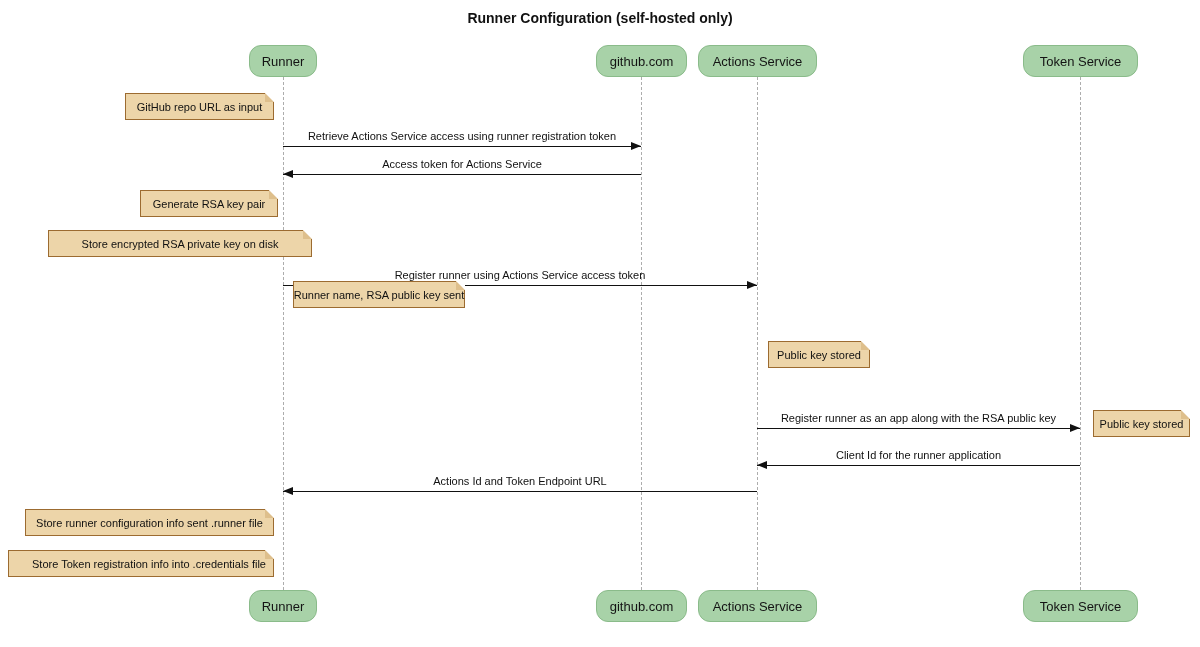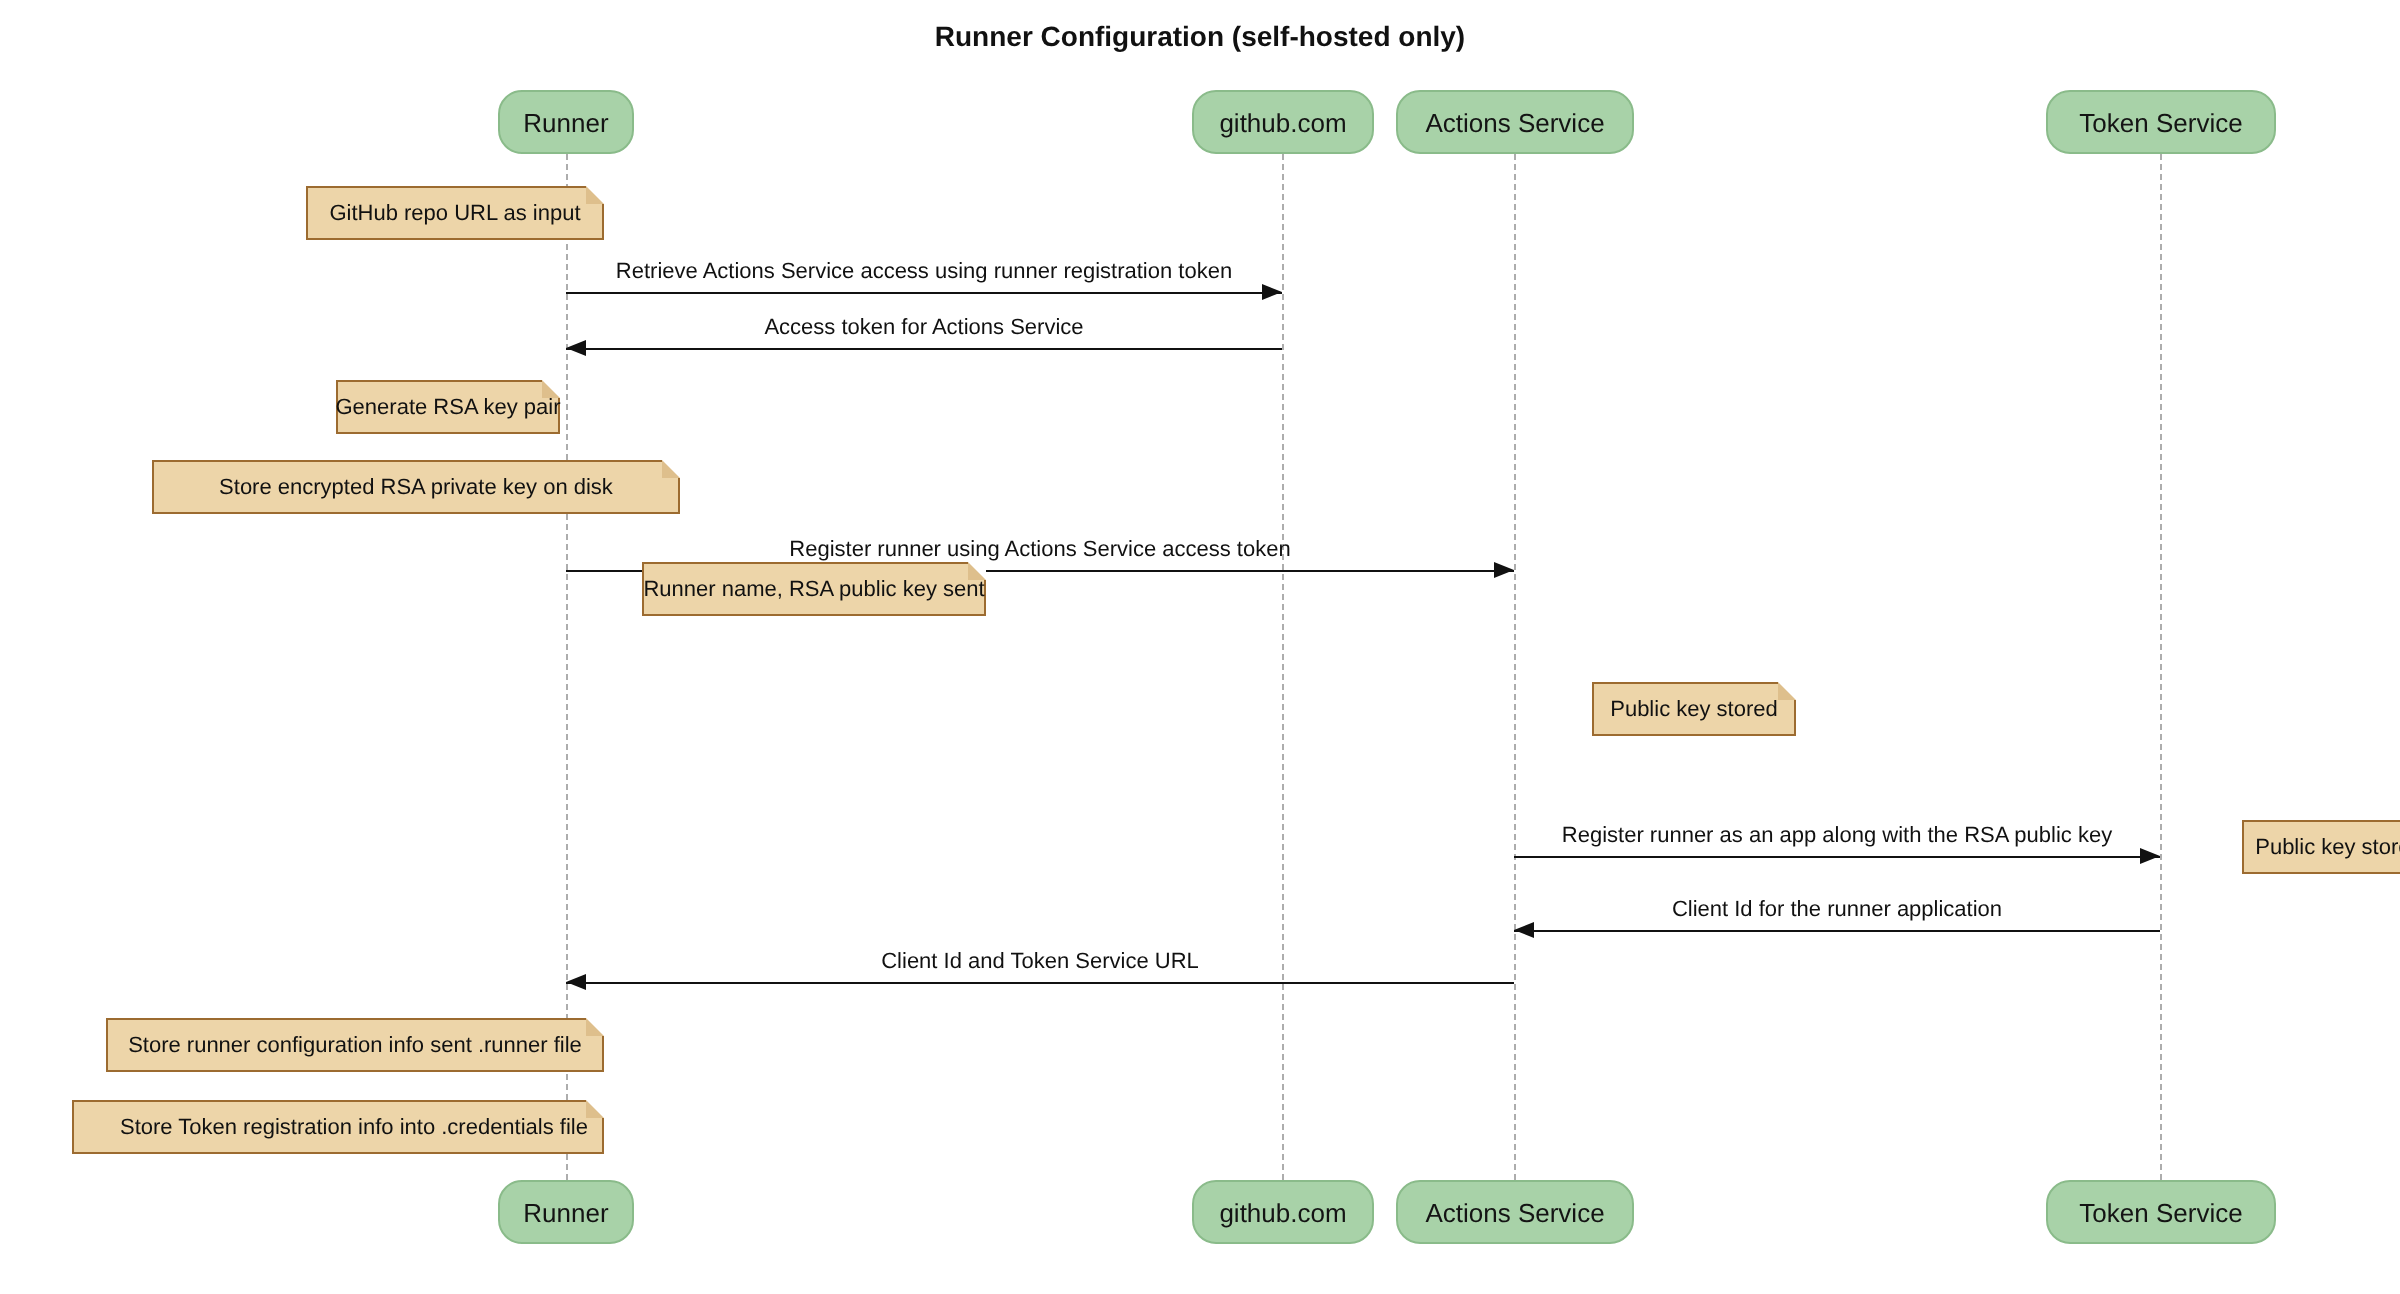--- a/index.html
+++ b/index.html
@@ -47,21 +47,20 @@
     background: #edd5a9;
     border: 1px solid #9c6b30;
     box-sizing: border-box;
     display: flex;
     align-items: center;
     justify-content: center;
     font-size: 11px;
     color: #111111;
     white-space: nowrap;
     z-index: 4;
-    margin-left: 28px;
   }
   .note::before {  
     content: "";
     position: absolute;
     top: -1px; right: -1px;
     width: 0; height: 0;
     border-style: solid;
     border-width: 0 9px 9px 0;
     border-color: #ffffff #ffffff #debf8c #debf8c;
   }
@@ -115,21 +114,21 @@
   <div class="participant" style="left:596px; top:45px; width:91px;">github.com</div>
   <div class="participant" style="left:698px; top:45px; width:119px;">Actions Service</div>
   <div class="participant" style="left:1023px; top:45px; width:115px;">Token Service</div>
 
   <div class="participant" style="left:249px; top:590px; width:68px;">Runner</div>
   <div class="participant" style="left:596px; top:590px; width:91px;">github.com</div>
   <div class="participant" style="left:698px; top:590px; width:119px;">Actions Service</div>
   <div class="participant" style="left:1023px; top:590px; width:115px;">Token Service</div>
 
   <div class="note" style="left:125px; top:93px; width:149px;">GitHub repo URL as input</div>
-  <div class="note" style="left:140px; top:190px; width:112px;">Generate RSA key pair</div>
+  <div class="note" style="left:140px; top:190px; width:138px;">Generate RSA key pair</div>
   <div class="note" style="left:48px; top:230px; width:264px;">Store encrypted RSA private key on disk</div>
   <div class="note" style="left:293px; top:281px; width:172px;">Runner name, RSA public key sent</div>
   <div class="note" style="left:768px; top:341px; width:102px;">Public key stored</div>
   <div class="note" style="left:1093px; top:410px; width:97px;">Public key stored</div>
   <div class="note" style="left:25px; top:509px; width:249px;">Store runner configuration info sent .runner file</div>
   <div class="note" style="left:8px; top:550px; width:266px;padding-left:16px;">Store Token registration info into .credentials file</div>
 
   <div class="msg" style="left:283px; top:130px; width:358px;">
     <div class="lbl">Retrieve Actions Service access using runner registration token</div>
     <div class="line">
@@ -159,19 +158,19 @@
   </div>
 
   <div class="msg" style="left:757px; top:449px; width:323px;">
     <div class="lbl">Client Id for the runner application</div>
     <div class="line">
       <span class="head-left"></span>
     </div>
   </div>
 
   <div class="msg" style="left:283px; top:475px; width:474px;">
-    <div class="lbl">Client Id and Token Service URL</div>
+    <div class="lbl">Actions Id and Token Endpoint URL</div>
     <div class="line">
       <span class="head-left"></span>
     </div>
   </div>
 
 </div>
 
 </body></html>

